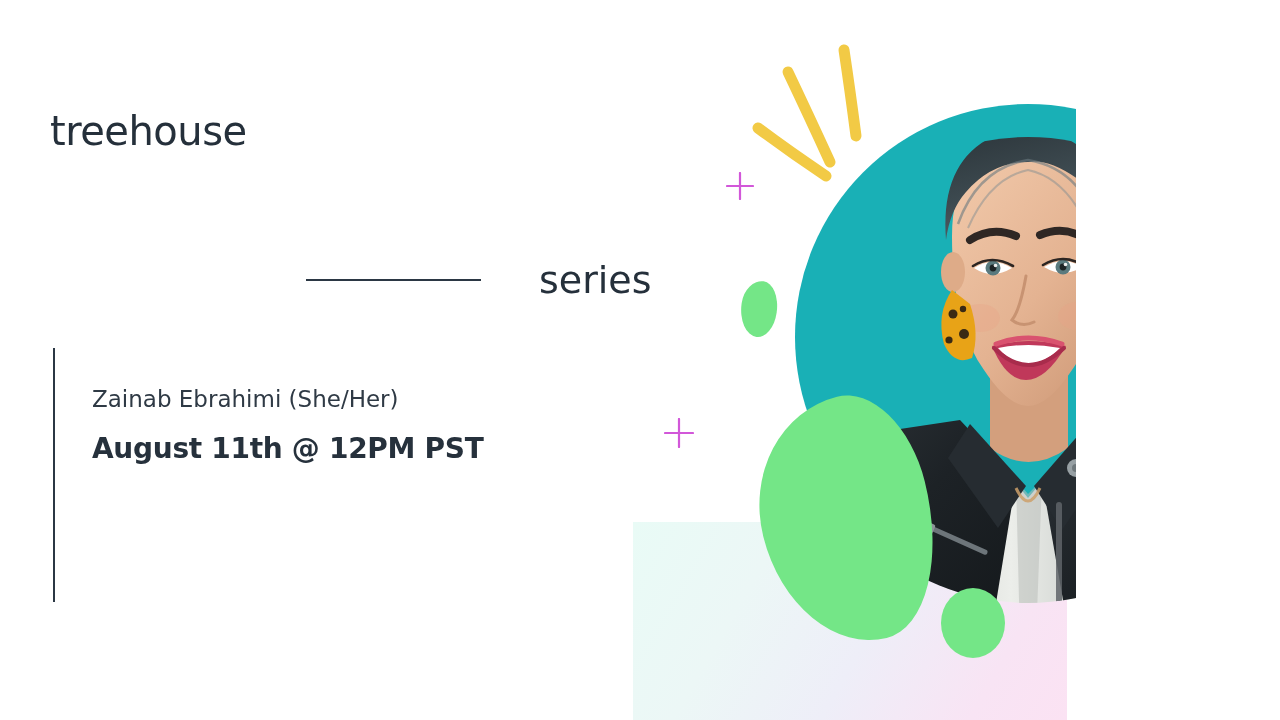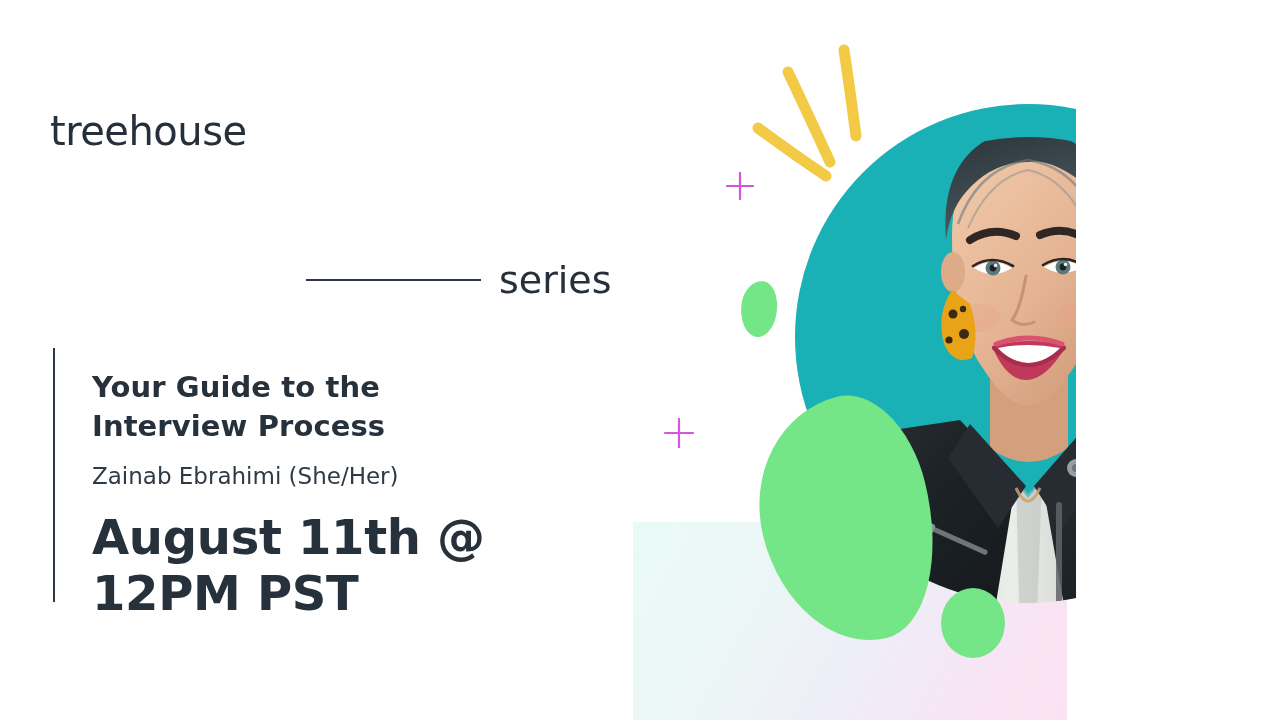--- a/index.html
+++ b/index.html
@@ -113,20 +113,21 @@
     fill: none;
     stroke: #2b3744;
     stroke-width: 1.6;
   }
   .series-row {
     position: absolute;
     left: 306px; top: 256px;
     width: 330px; height: 48px;
     display: flex;
     align-items: center;
+    gap: 40px;
   }
   .series-rule {
     flex: 0 0 175px;
     height: 1.5px;
     background: #2b3744;
     margin-right: 18px;
   }
   .series-word {
     font-size: 38px;
     color: #25303b;
@@ -162,21 +163,21 @@
     color: #2f3a45;
   }
   .speaker-role {
     font-size: 23px;
     line-height: 1.37;
     font-weight: 400;
     color: #2f3a45;
   }
   .datetime {
     margin-top: 16px;
-    font-size: 48px;
+    font-size: 28px;
     font-weight: 700;
     color: #26313c;
     letter-spacing: -0.3px;
   }
 </style>
 </head>
 <body>
 
 <div id="stage">
 
@@ -330,19 +331,17 @@
 
 
   <div class="series-row">
     <div class="series-rule"></div>
     <div class="series-word">series</div>
   </div>
 
   <div class="vrule"></div>
 
   <div class="info-block">
-    <div class="talk-title">Your Guide to the
-Interview Process</div>
     <div class="speaker-name">Zainab Ebrahimi (She/Her)</div>
     <div class="datetime">August 11th @ 12PM PST</div>
   </div>
 
 </div>
 
 </body></html>

